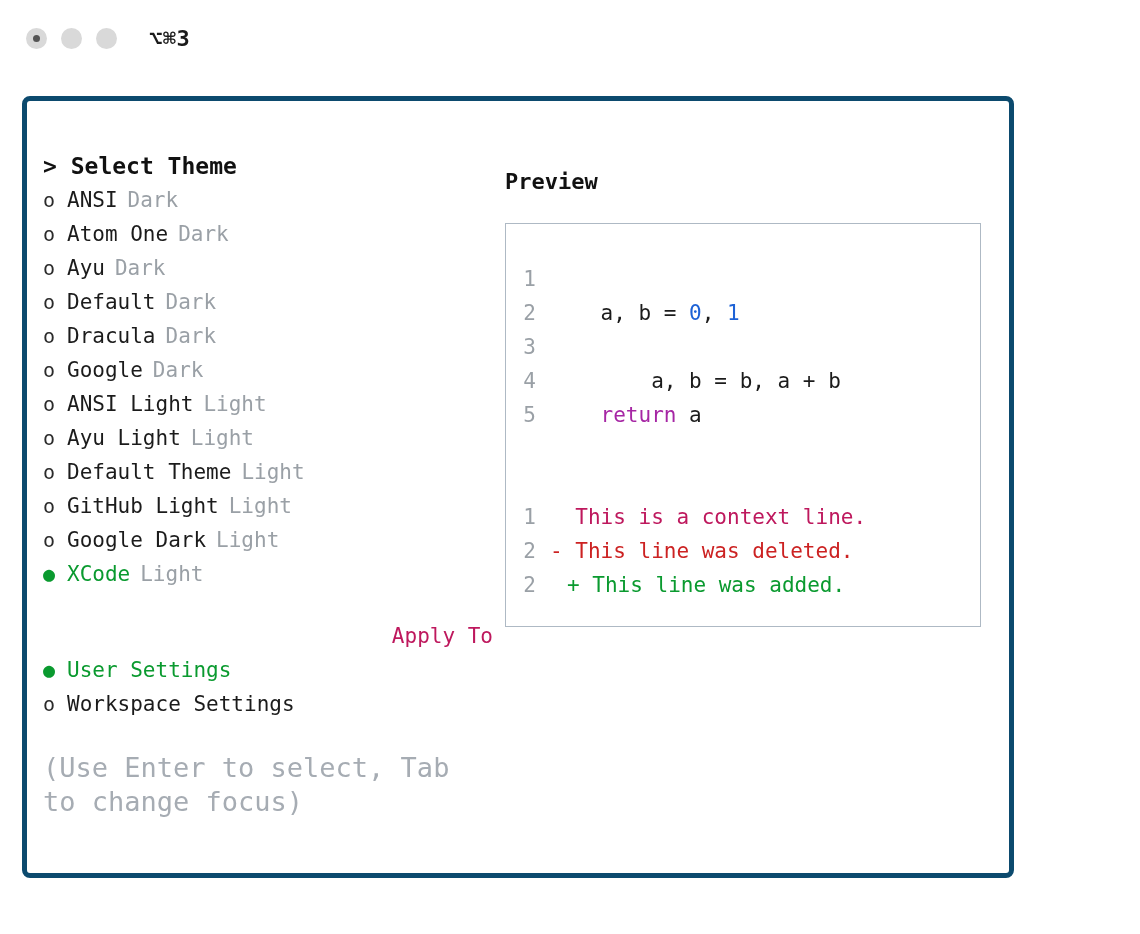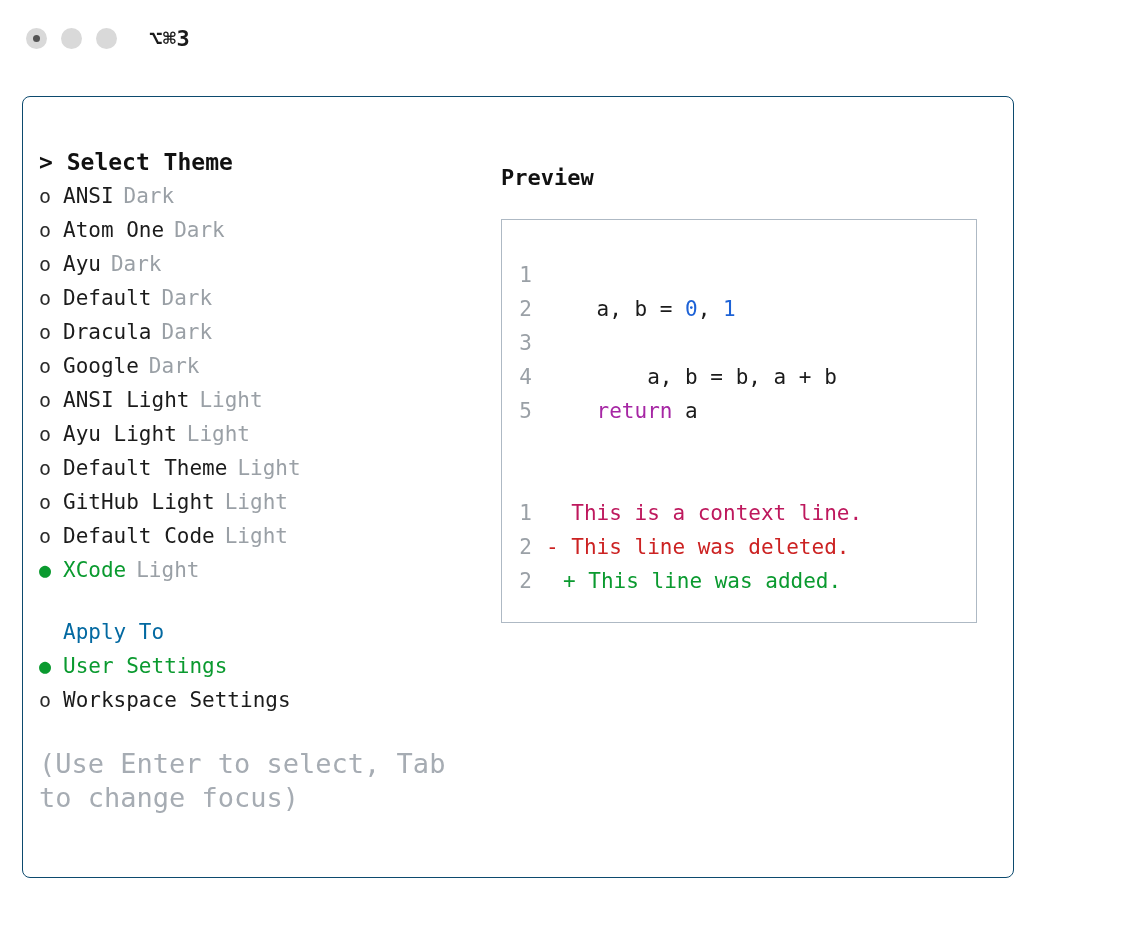--- a/index.html
+++ b/index.html
@@ -55,21 +55,21 @@
     font-size: 22px;
     font-weight: bold;
     color: #1b1b1b;
     letter-spacing: 0.5px;
   }
   
   .panel {
     position: absolute;
     left: 22px; top: 96px;
     width: 992px; height: 782px;
-    border: 1px solid #0c4a6e;
+    border: 5px solid #0c4a6e;
     border-radius: 8px;
     box-sizing: border-box;
     background: #fff;
   }
   .panel-inner {
     position: relative;
     width: 100%; height: 100%;
   }
   
   .left-col {
@@ -102,24 +102,25 @@
   }
   .opt-label { color: #1b1b1b; }
   .opt-label.sel { color: #0a9a2f; }
   .opt-tag {
     color: #9aa0a6;
     margin-left: 10px;
   }
   .spacer-sm { height: 28px; }
   .apply-head {
     font-size: 21px;
-    color: #0369a1;
+    color: #be185d;
     line-height: 34px;
     padding-left: 24px;
     white-space: pre;
+    text-align: right;
   }
   .hint {
     margin-top: 30px;
     font-size: 27px;
     color: #a6acb3;
     line-height: 34px;
     width: 420px;
     white-space: pre-wrap;
   }
   
@@ -238,21 +239,21 @@
           <span class="opt-label">Default Theme</span>
           <span class="opt-tag">Light</span>
         </div>
         <div class="opt-row">
           <span class="bullet">o</span>
           <span class="opt-label">GitHub Light</span>
           <span class="opt-tag">Light</span>
         </div>
         <div class="opt-row">
           <span class="bullet">o</span>
-          <span class="opt-label">Default Code</span>
+          <span class="opt-label">Google Dark</span>
           <span class="opt-tag">Light</span>
         </div>
         <div class="opt-row">
           <span class="bullet sel">●</span>
           <span class="opt-label sel">XCode</span>
           <span class="opt-tag">Light</span>
         </div>
 
         <div class="spacer-sm"></div>
 

